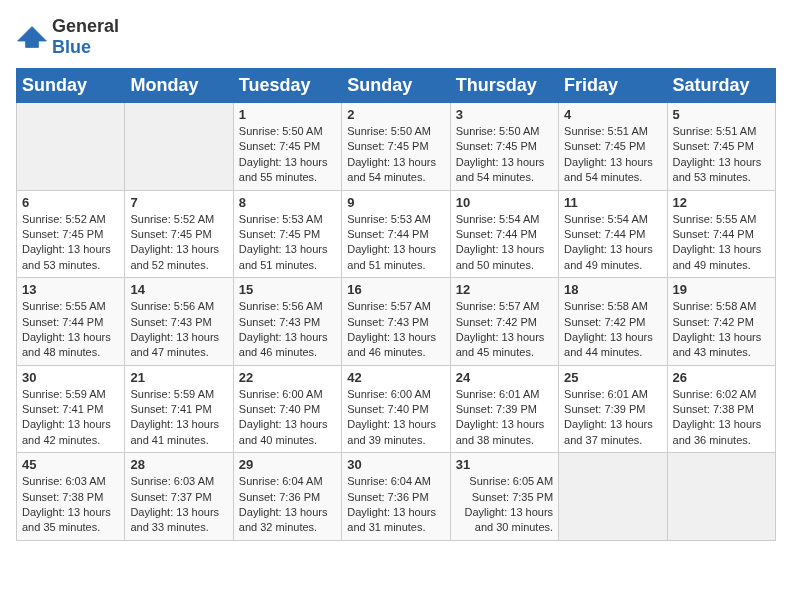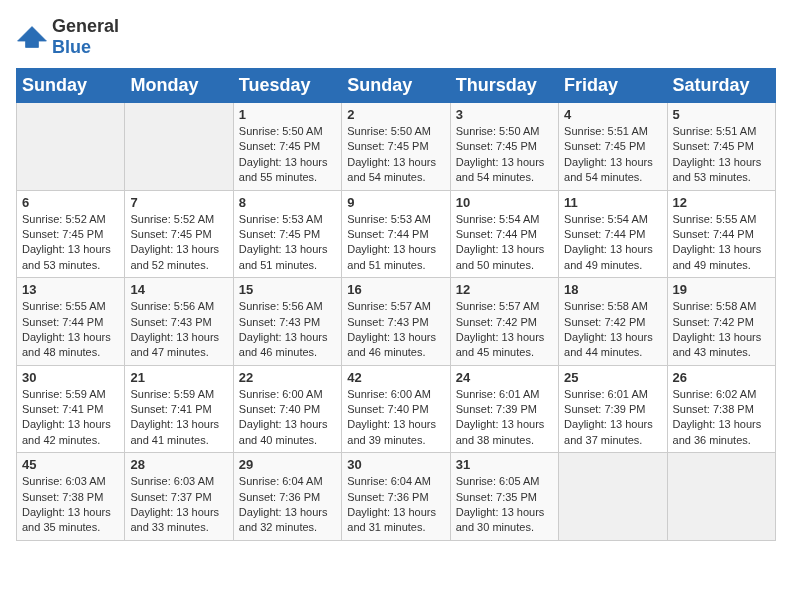--- a/index.html
+++ b/index.html
@@ -294,21 +294,21 @@
 Daylight: 13 hours and 32 minutes.</div>
         </td>
         <td>
           <span class="day-number">30</span>
           <div class="day-info" style="white-space: pre-line;">Sunrise: 6:04 AM
 Sunset: 7:36 PM
 Daylight: 13 hours and 31 minutes.</div>
         </td>
         <td>
           <span class="day-number">31</span>
-          <div class="day-info" style="white-space: pre-line;">Sunrise: 6:05 AM
+          <div class="day-info" style="white-space: pre-line; text-align: right;">Sunrise: 6:05 AM
 Sunset: 7:35 PM
 Daylight: 13 hours and 30 minutes.</div>
         </td>
         <td class="empty-cell"></td>
         <td class="empty-cell"></td>
       </tr>
     </tbody>
 </table>
 
 </body></html>

